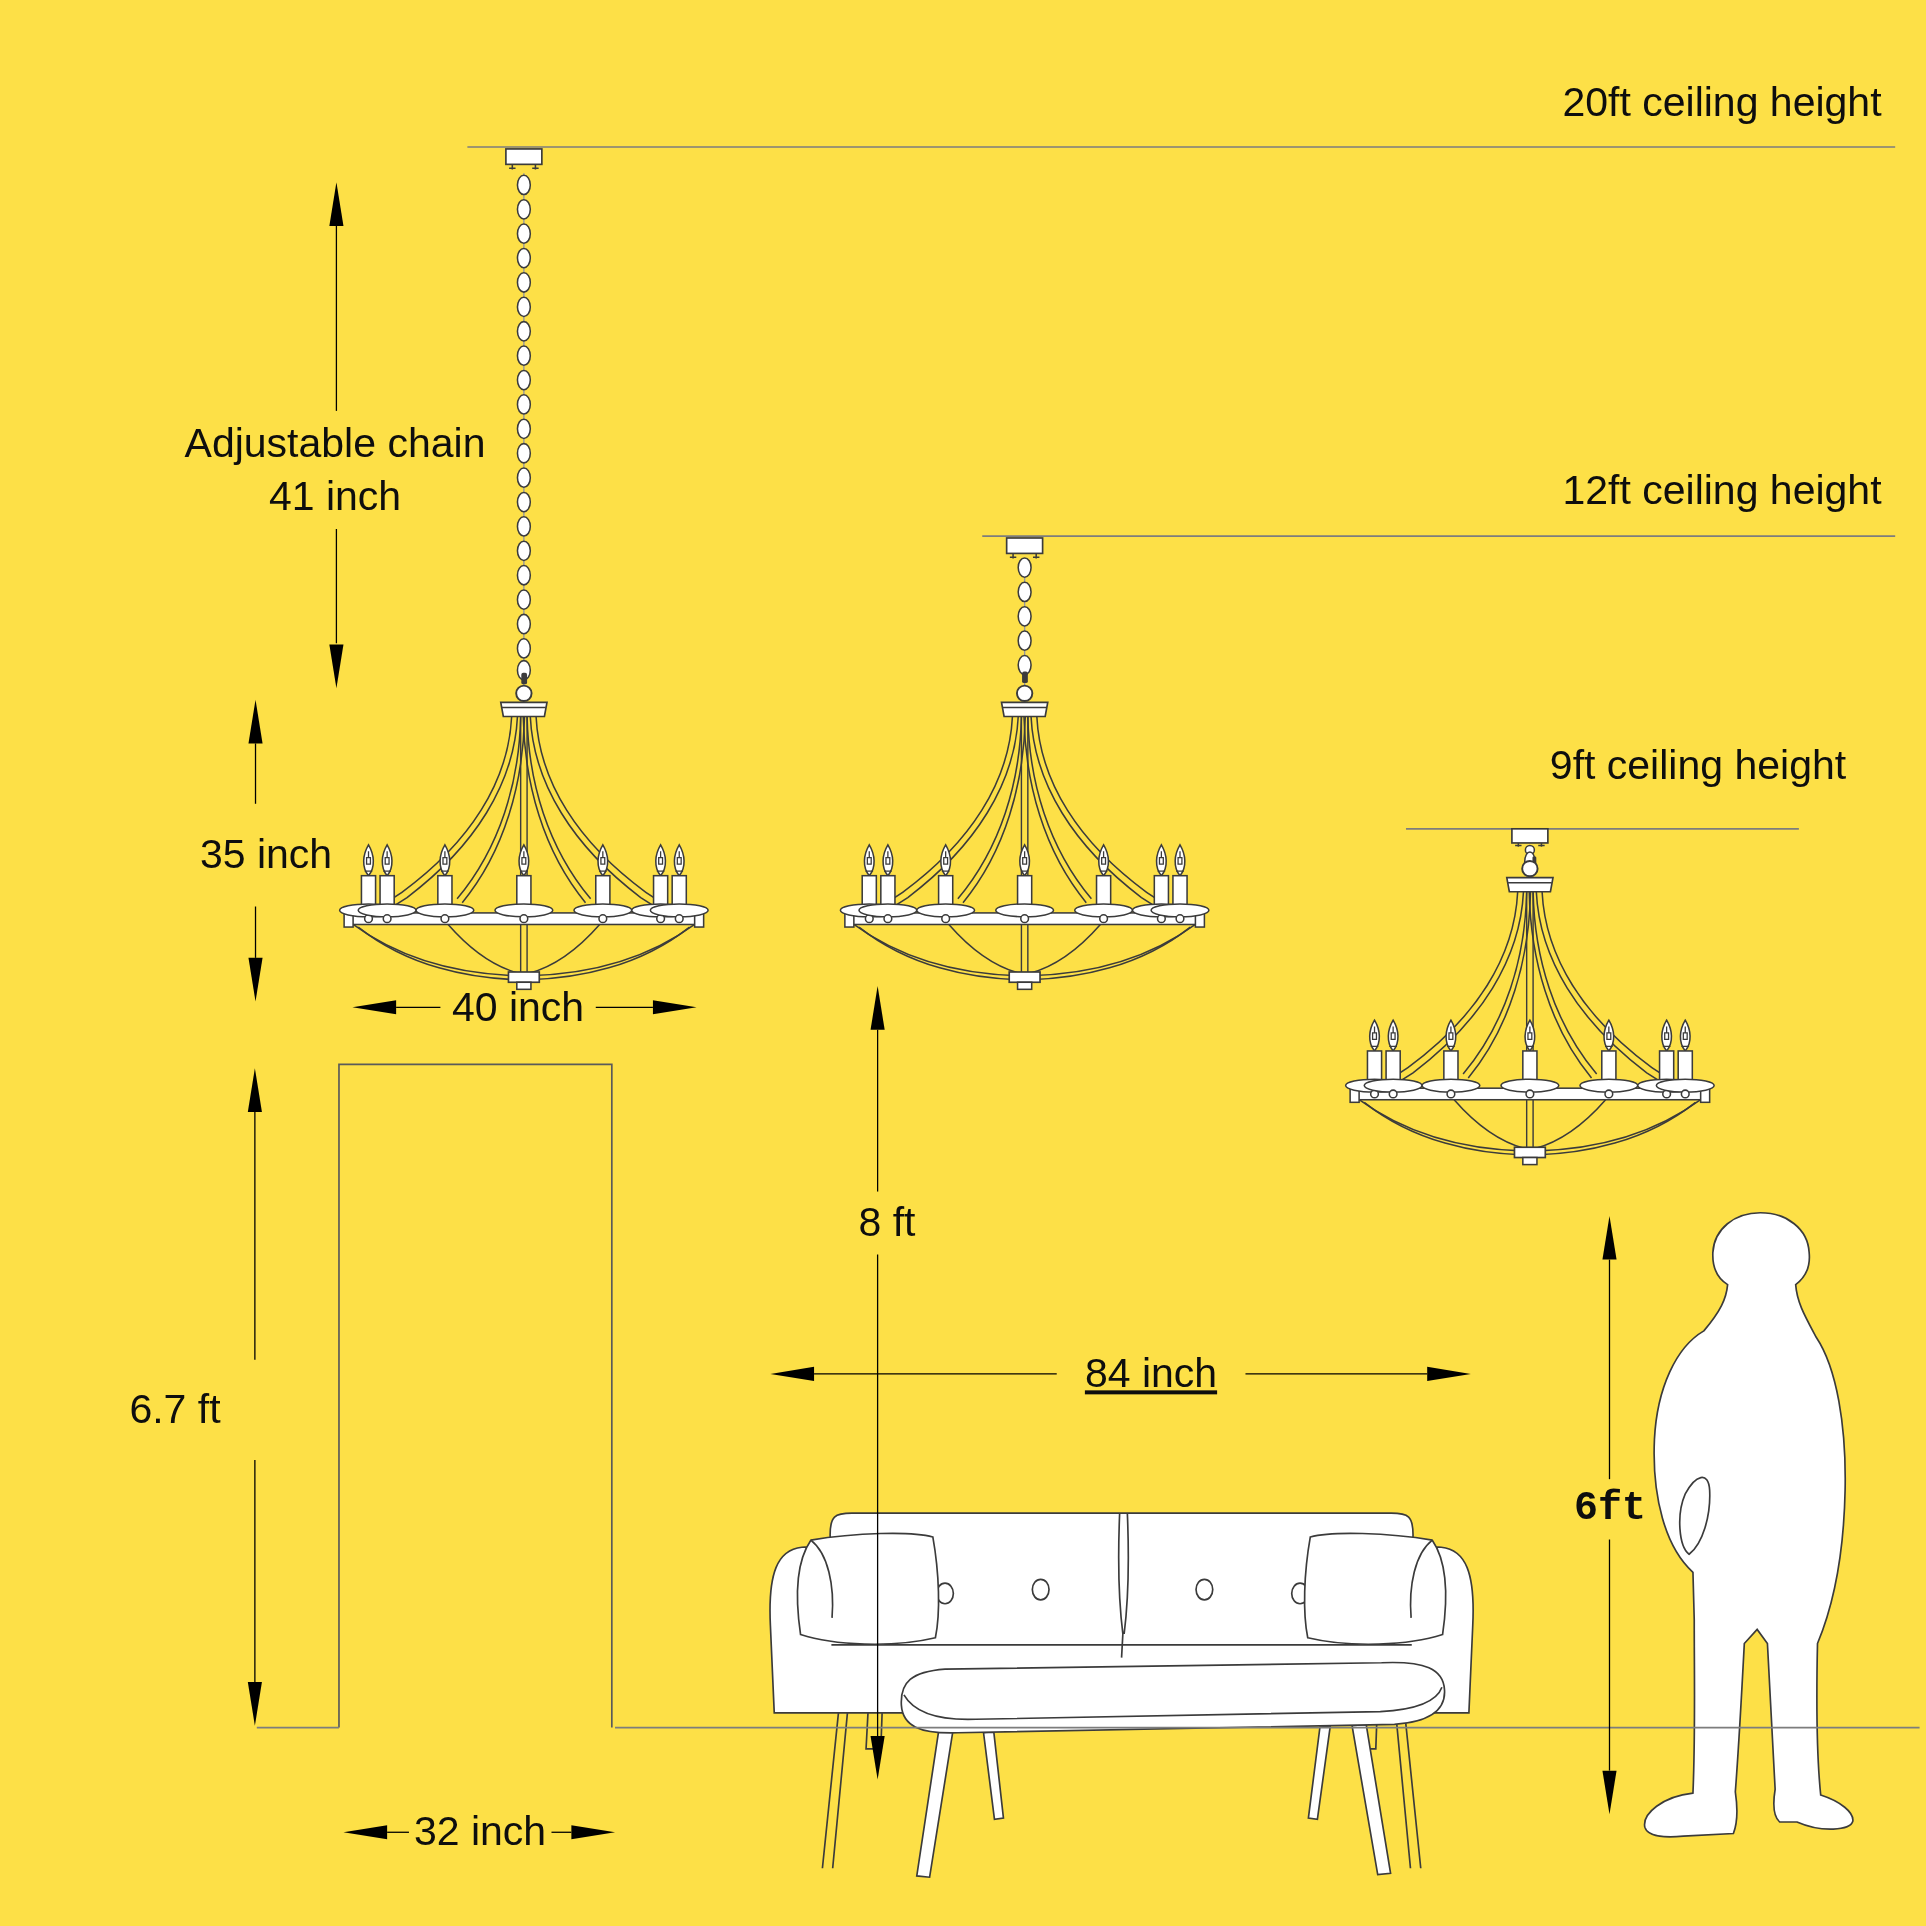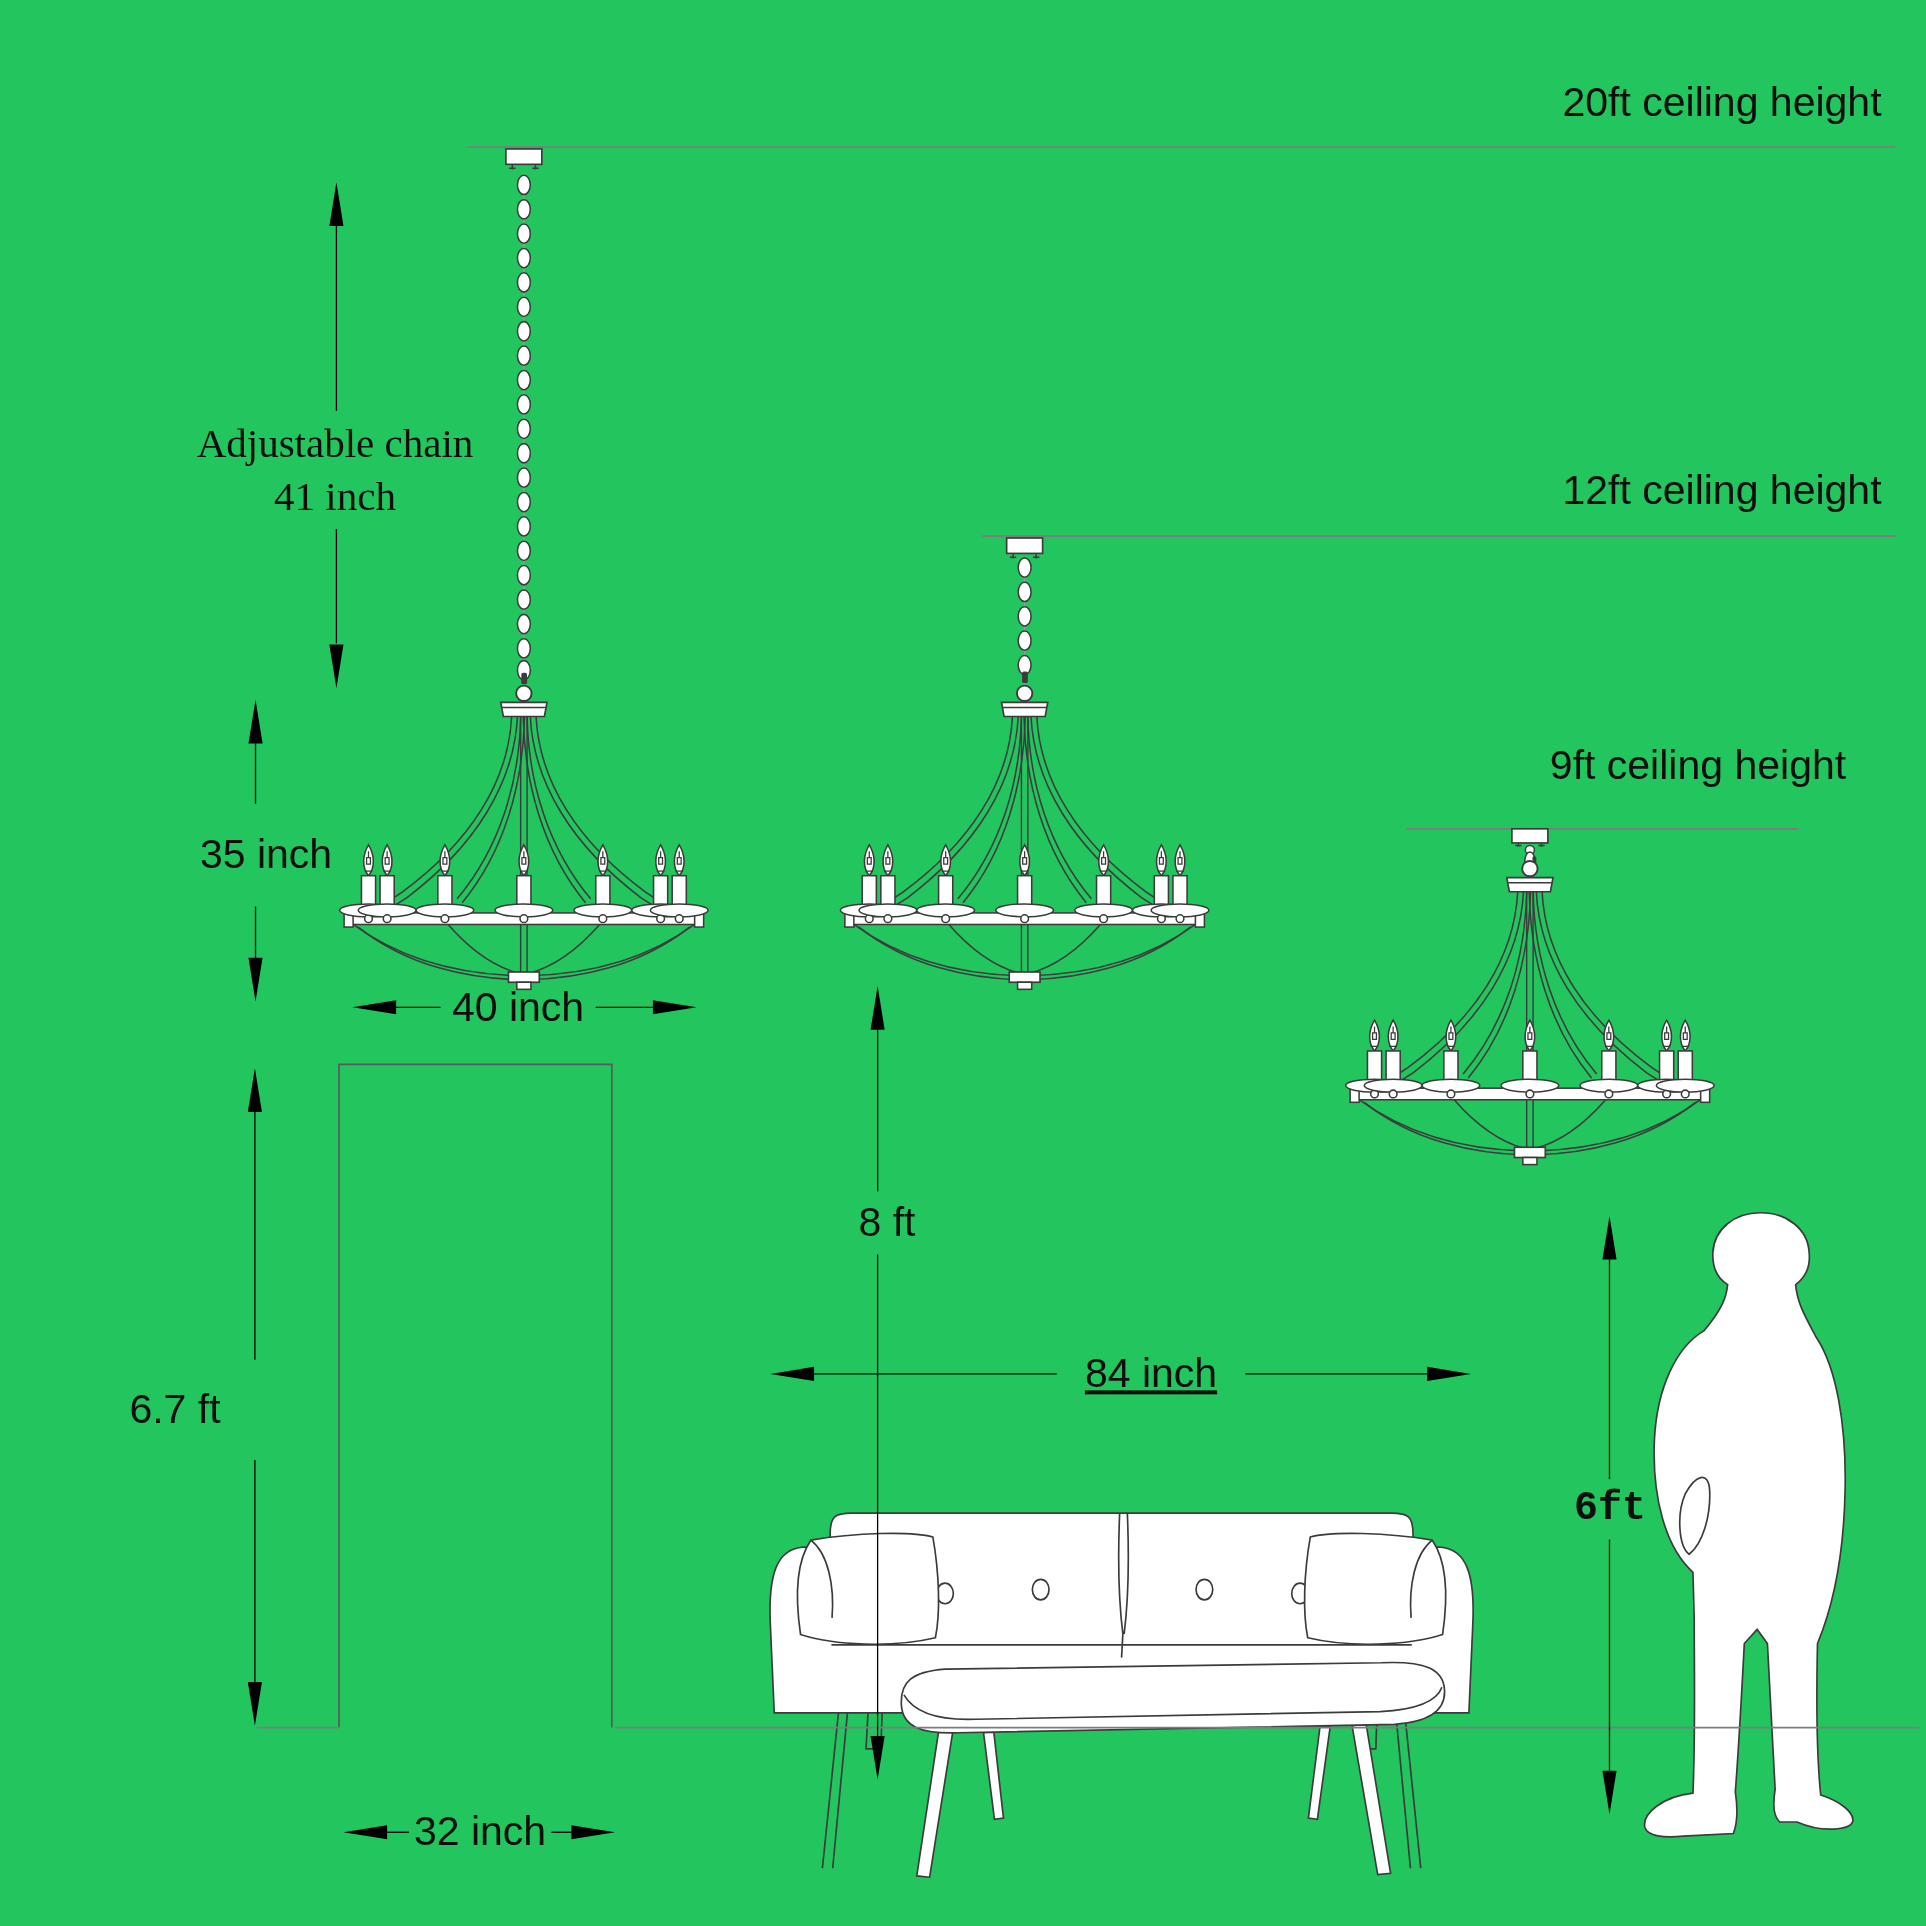--- a/index.html
+++ b/index.html
@@ -1,16 +1,16 @@
 <!DOCTYPE html>
 <html style="font-size:10.3px"><head>
 <meta charset="utf-8">
 <style>
   html,body{margin:0;padding:0;background:#fff;}
-  #stage{position:relative;width:1926px;height:1926px;background:#22c55e;overflow:hidden;
+  #stage{position:relative;width:1926px;height:1926px;background:#fde047;overflow:hidden;
          font-family:"Liberation Sans", sans-serif;color:#0e0e0e;}
   #art{position:absolute;left:0;top:0;}
   .lbl{position:absolute;transform:translate(-50%,-50%);font-size:41px;line-height:1.3;
        white-space:nowrap;color:#0e0e0e;letter-spacing:0px;}
   .lbl.center{text-align:center;}
   .lbl.bold{font-weight:700;font-size:40px;font-family:Liberation Mono, monospace;}
 </style>
 </head>
 <body>
 
@@ -239,21 +239,21 @@
     <path d="M2507,2826 L2496,2758 L2518,2758 Z" stroke="none"></path>
   </g>
 </svg>
 
 <div class="lbl" style="left:1722px;top:103px;">20ft ceiling height</div>
 
 <div class="lbl" style="left:1722px;top:491px;">12ft ceiling height</div>
 
 <div class="lbl" style="left:1698px;top:766px;text-align:right;">9ft ceiling height</div>
 
-<div class="lbl center" style="left:335px;top:470px;font-family:Liberation Serif, serif;">
+<div class="lbl center" style="left:335px;top:470px;">
   <div>Adjustable chain</div>
   <div>41 inch</div>
 </div>
 
 <div class="lbl" style="left:266px;top:855px;">35 inch</div>
 
 <div class="lbl" style="left:518px;top:1008px;">40 inch</div>
 
 <div class="lbl" style="left:175px;top:1410px;">6.7 ft</div>
 

